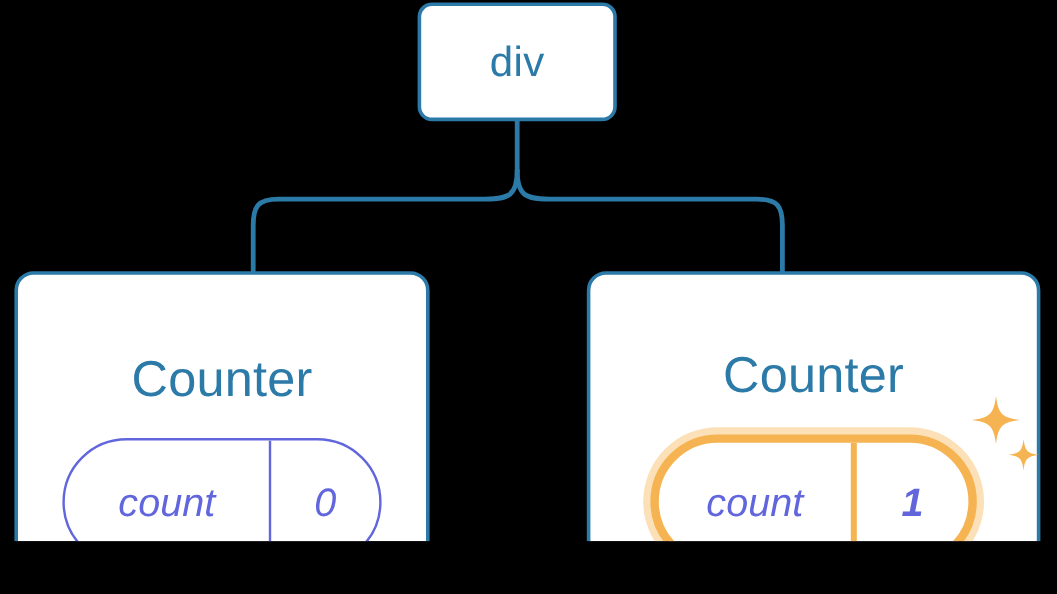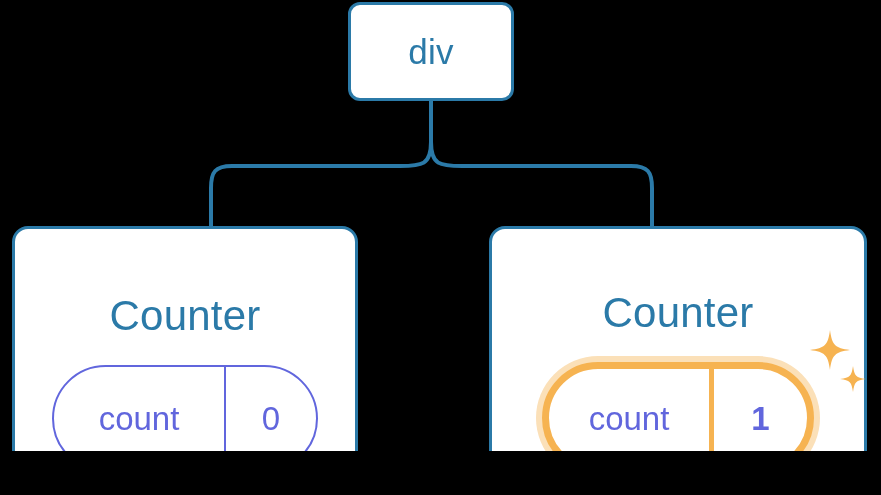--- a/index.html
+++ b/index.html
@@ -79,20 +79,21 @@
     margin-top: 42px;
   }
 
   
   .pill-wrap {
     position: relative;
     margin-top: 28px;
     display: flex;
     align-items: center;
     justify-content: center;
+    font-style: italic;
   }
 
   .pill {
     box-sizing: border-box;
     display: flex;
     align-items: stretch;
     height: 107px;
     border-radius: 999px;
     background: #ffffff;
     overflow: hidden;

